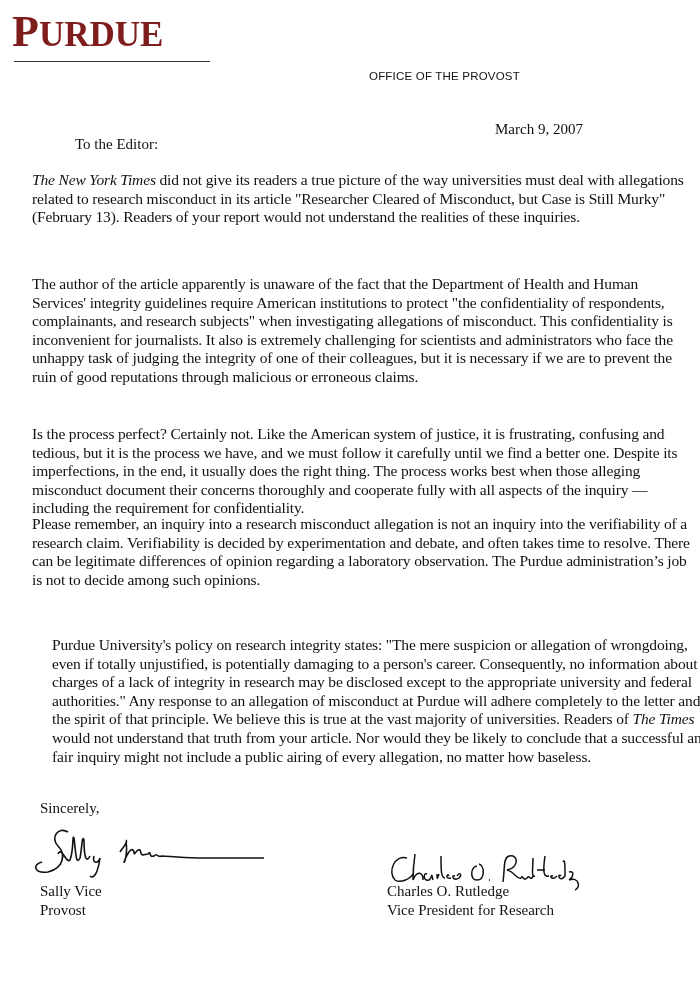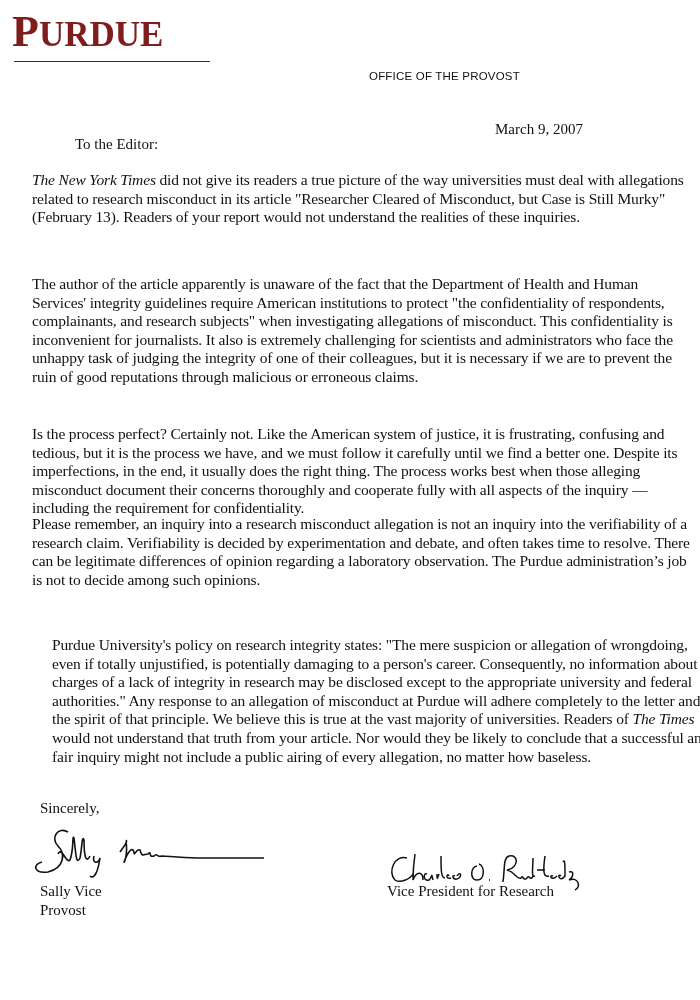--- a/index.html
+++ b/index.html
@@ -55,14 +55,15 @@
   <path d="M22 10 C10 6 2 24 10 32 C16 36 26 30 28 26 M30 6 C28 20 28 30 28 32 C32 22 38 24 38 32 M42 26 C38 24 38 34 44 32 C48 28 46 24 48 32 M52 26 C52 32 52 32 54 26 M56 8 C56 22 56 30 60 30 M64 28 C62 24 60 32 66 30 M70 28 C66 26 68 34 74 30 C78 26 74 24 72 28" fill="none" stroke="#111" stroke-width="1.5"></path>
   <path d="M92 18 C86 18 84 32 92 32 C100 32 100 18 94 16 M104 32 L105 32" fill="none" stroke="#111" stroke-width="1.5"></path>
   <path d="M118 34 C120 20 118 10 124 8 C134 6 134 20 122 22 C130 24 132 32 136 30 C138 26 138 34 142 30 C144 26 146 34 148 28 M148 10 C148 20 146 30 150 28 M152 22 L160 22 M160 8 C158 22 158 30 164 28 M168 28 C164 26 166 34 172 28 M176 28 C172 24 174 36 180 28 C180 18 180 10 178 14 M184 24 C190 22 188 30 184 32 C194 28 196 40 190 42" fill="none" stroke="#111" stroke-width="1.5"></path>
 </svg>
 
 <div class="signer" id="signer1">
   <div>Sally Vice</div>
   <div>Provost</div>
 </div>
 <div class="signer" id="signer2">
+  <div>Charles O. Rutledge</div>
   <div>Vice President for Research</div>
 </div>
 
 </body></html>

